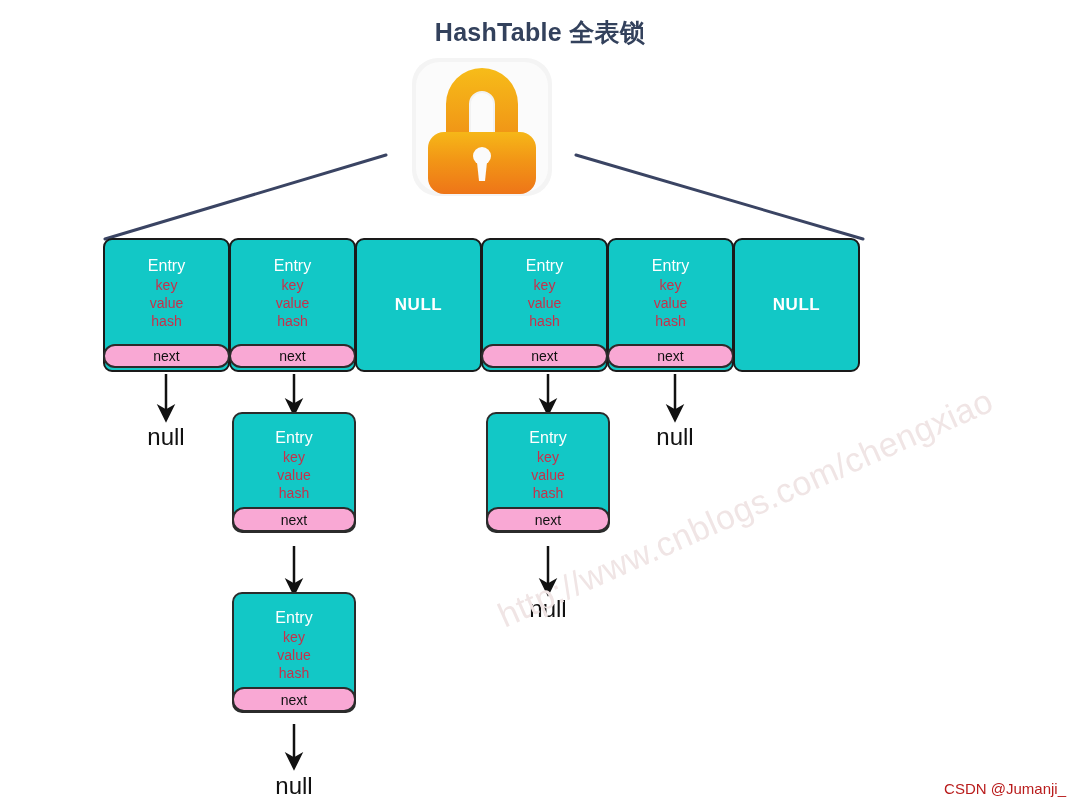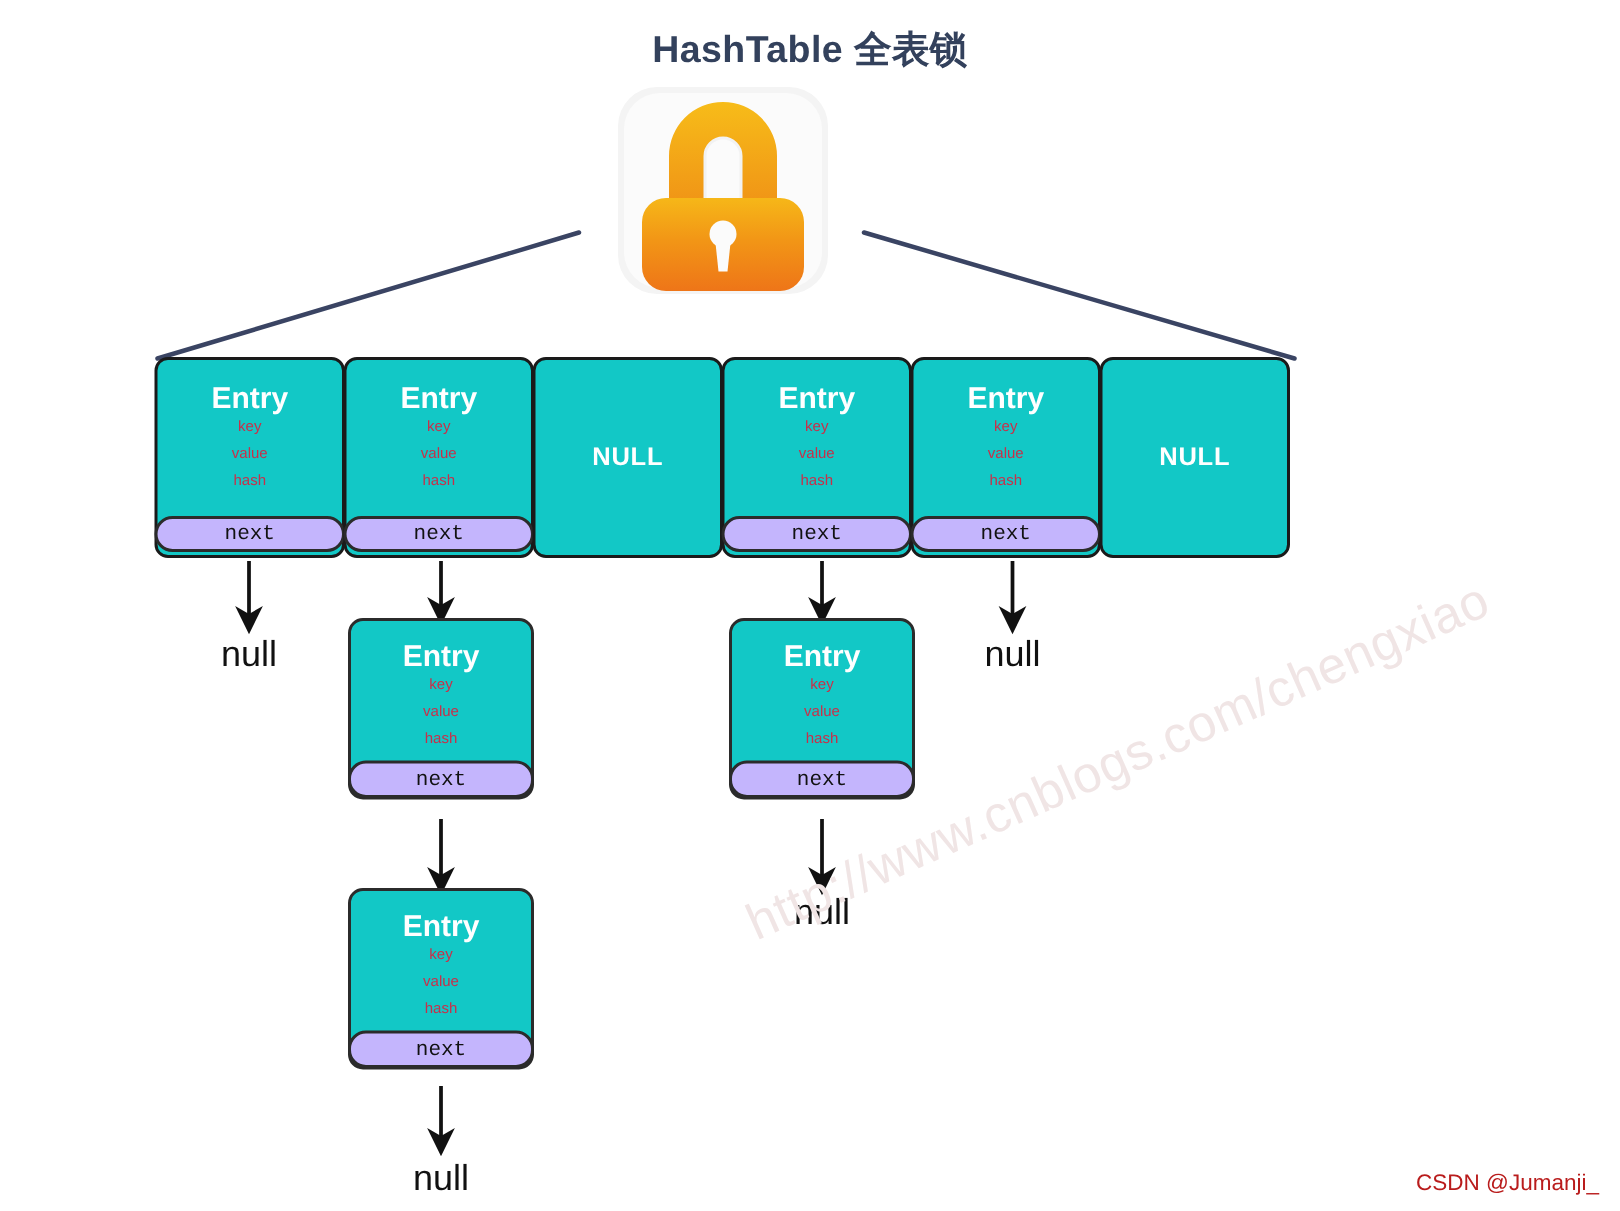--- a/index.html
+++ b/index.html
@@ -80,52 +80,51 @@
     left: 0; top: 0; right: 0;
     height: 96px;
     display: flex;
     flex-direction: column;
     align-items: center;
     justify-content: flex-start;
     padding-top: 16px;
     box-sizing: border-box;
   }
   .entry-title {
-    font-size: 20px;
-    font-weight: bold;
+    font-size: 16px;
+    font-weight: normal;
     color: #ffffff;
     line-height: 20px;
   }
   .entry-field {
-    font-size: 10px;
+    font-size: 14px;
     color: #c8304a;
     line-height: 18px;
   }
   .null-label {
     font-size: 17px;
     font-weight: bold;
     color: #ffffff;
     letter-spacing: 0.5px;
   }
   .next-box {
     position: absolute;
     left: -2px;
     bottom: 2px;
     width: 127px;
     height: 24px;
     box-sizing: border-box;
-    background: #c4b5fd;
+    background: #f9a8d4;
     border: 2px solid #2b2b2b;
     border-radius: 12px;
     display: flex;
     align-items: center;
     justify-content: center;
     font-size: 14px;
     color: #111111;
-    font-family: Liberation Mono, monospace;
   }
 
   
   .chain-node {
     position: absolute;
     width: 124px;
     height: 121px;
     box-sizing: border-box;
     background: #12c8c6;
     border: 2px solid #2b2b2b;

